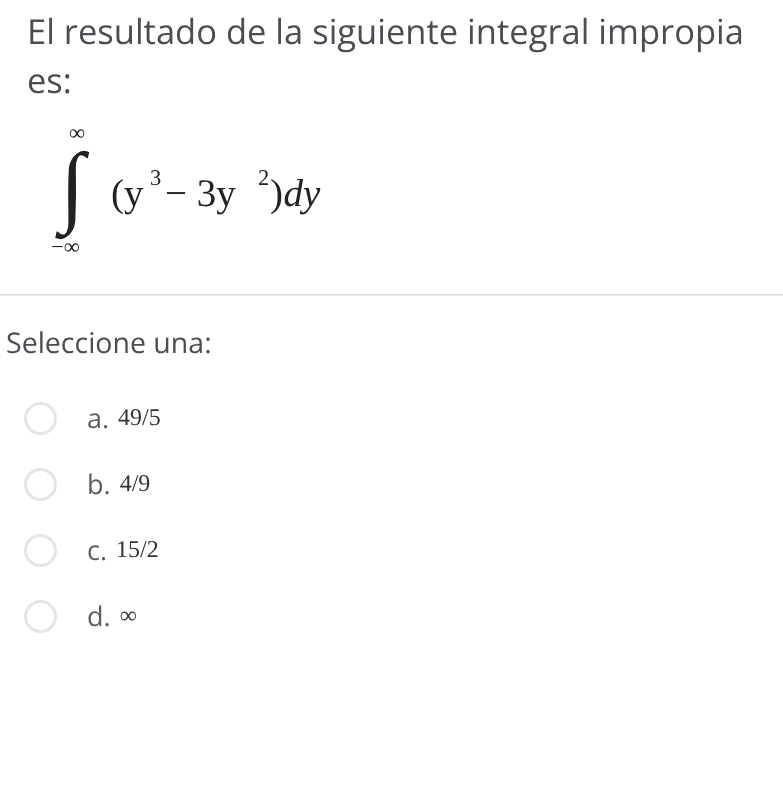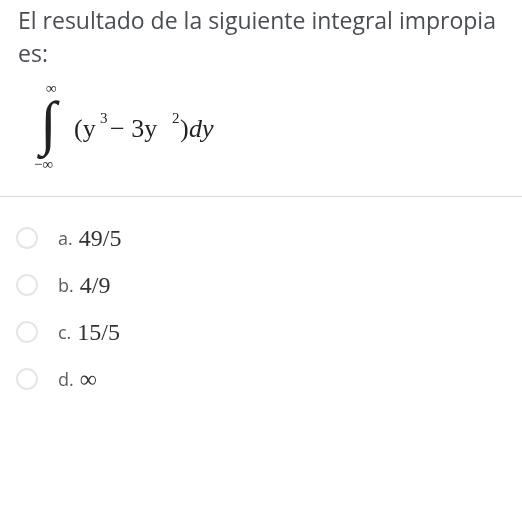--- a/index.html
+++ b/index.html
@@ -51,21 +51,21 @@
       margin-right: 20px;
       background:#fff;
     }
     .opt-letter {
       font-size: 18px;
       color: #5a5e63;
       margin-right: 6px;
     }
     .opt-value {
       font-family: "Cambria Math","Times New Roman",serif;
-      font-size: 24px;
+      font-size: 16px;
       color: #2f3236;
     }
   </style>
 </head>
 <body>
 
 <div class="q-wrap">
   <div class="q-text">El resultado de la siguiente integral impropia es:</div>
 
   <div class="formula-box">
@@ -79,37 +79,38 @@
         <text x="88" y="58" font-size="26"> − 3y</text>
         <text x="150" y="44" font-size="15">2</text>
         <text x="158" y="58" font-size="26">)</text>
         <text x="167" y="58" font-size="26" font-style="italic">dy</text>
       </g>
     </svg>
   </div>
 </div>
 
 <div class="answers">
+  <div class="prompt">Seleccione una:</div>
 
   <div class="option">
     <span class="radio"></span>
     <span class="opt-letter">a.</span>
     <span class="opt-value">49/5</span>
   </div>
 
   <div class="option">
     <span class="radio"></span>
     <span class="opt-letter">b.</span>
     <span class="opt-value">4/9</span>
   </div>
 
   <div class="option">
     <span class="radio"></span>
     <span class="opt-letter">c.</span>
-    <span class="opt-value">15/5</span>
+    <span class="opt-value">15/2</span>
   </div>
 
   <div class="option">
     <span class="radio"></span>
     <span class="opt-letter">d.</span>
     <span class="opt-value">∞</span>
   </div>
 </div>
 
 </body></html>

